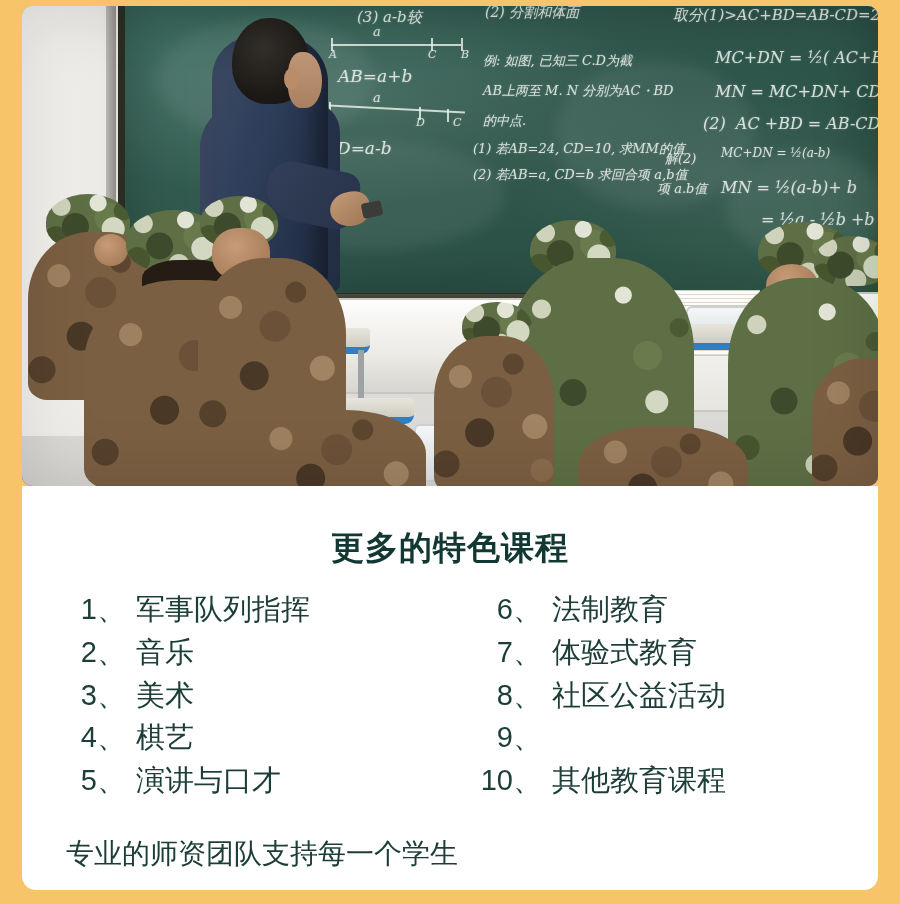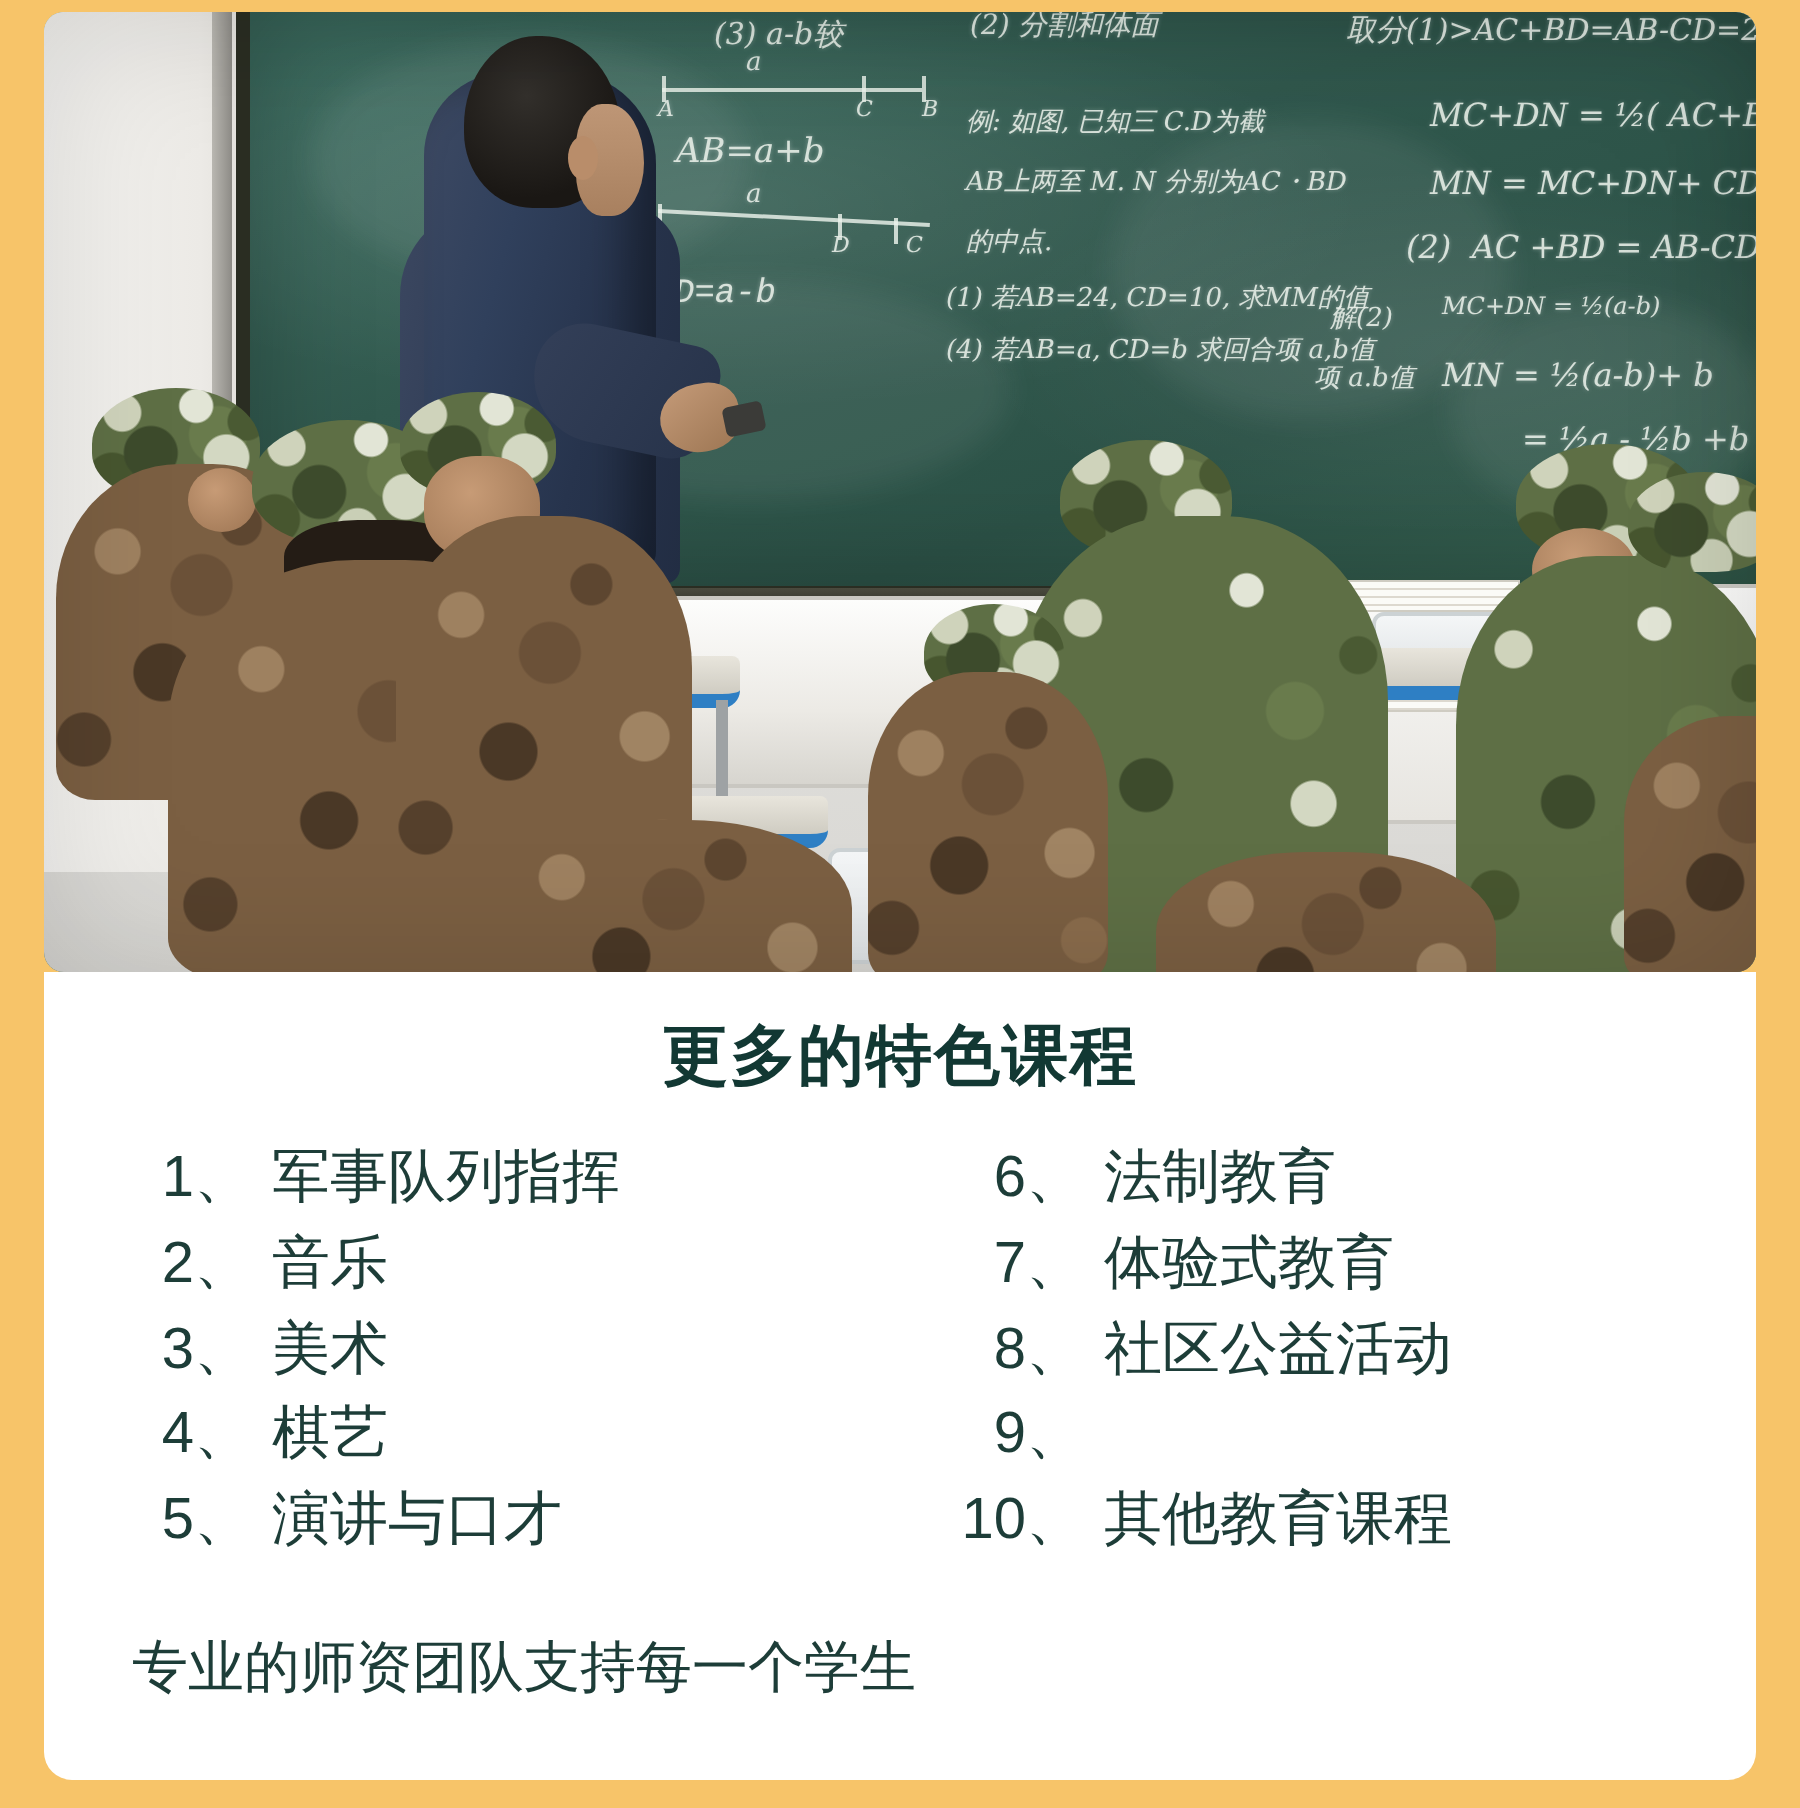--- a/index.html
+++ b/index.html
@@ -270,21 +270,21 @@
     background: #ffffff;
     border-radius: 0 0 14px 14px;
   }
 
   .card-title {
     text-align: center;
     font-size: 33px;
     font-weight: bold;
     letter-spacing: 1px;
     color: #123833;
-    padding-top: 24px;
+    padding-top: 44px;
     line-height: 1.1;
   }
 
   .course-grid {
     display: grid;
     grid-template-columns: 430px 426px;
     margin-top: 22px;
   }
 
   .course-col { display: block; }
@@ -346,28 +346,28 @@
         <span class="chalk" style="left:213px;top:66px;font-size:17px;">AB=a+b</span>
 
         <div class="chalk-line" style="left:204px;top:108px;width:136px;transform:rotate(3deg);"></div>
         <div class="chalk-tick" style="left:204px;top:102px;height:13px;"></div>
         <div class="chalk-tick" style="left:294px;top:107px;height:13px;"></div>
         <div class="chalk-tick" style="left:322px;top:109px;height:13px;"></div>
         <span class="chalk" style="left:248px;top:90px;font-size:13px;">a</span>
         <span class="chalk" style="left:202px;top:112px;font-size:11px;">A</span>
         <span class="chalk" style="left:291px;top:116px;font-size:11px;">D</span>
         <span class="chalk" style="left:328px;top:116px;font-size:11px;">C</span>
-        <span class="chalk" style="left:212px;top:138px;font-size:17px;font-family:Liberation Mono, monospace;">D=a-b</span>
+        <span class="chalk" style="left:212px;top:138px;font-size:17px;">D=a-b</span>
 
         <span class="chalk" style="left:360px;top:4px;font-size:14px;">(2) 分割和体面</span>
         <span class="chalk" style="left:358px;top:52px;font-size:13px;">例: 如图, 已知三 C.D为截</span>
         <span class="chalk" style="left:358px;top:82px;font-size:13px;">AB上两至  M. N 分别为AC・BD</span>
         <span class="chalk" style="left:358px;top:112px;font-size:13px;">的中点.</span>
         <span class="chalk" style="left:348px;top:140px;font-size:13px;">(1) 若AB=24,  CD=10, 求MM的值</span>
-        <span class="chalk" style="left:348px;top:166px;font-size:13px;">(4) 若AB=a,  CD=b 求回合项 a,b值</span>
+        <span class="chalk" style="left:348px;top:166px;font-size:13px;">(2) 若AB=a,  CD=b 求回合项 a,b值</span>
 
         <span class="chalk" style="left:548px;top:6px;font-size:15px;">取分(1)&gt;AC+BD=AB-CD=24-10=14</span>
         <span class="chalk" style="left:590px;top:48px;font-size:16px;">MC+DN = ½( AC+BD) = ½×14 =7</span>
         <span class="chalk" style="left:590px;top:82px;font-size:16px;">MN = MC+DN+ CD = 17</span>
         <span class="chalk" style="left:578px;top:114px;font-size:16px;">(2)&nbsp; AC +BD = AB-CD = a-b</span>
         <span class="chalk" style="left:596px;top:146px;font-size:12px;">MC+DN = ½(a-b)</span>
         <span class="chalk" style="left:596px;top:178px;font-size:16px;">MN = ½(a-b)+ b</span>
         <span class="chalk" style="left:636px;top:210px;font-size:16px;">= ½a - ½b +b = ½(a+b)</span>
         <span class="chalk" style="left:540px;top:150px;font-size:13px;">解(2)</span>
         <span class="chalk" style="left:532px;top:180px;font-size:13px;">项 a.b值</span>

